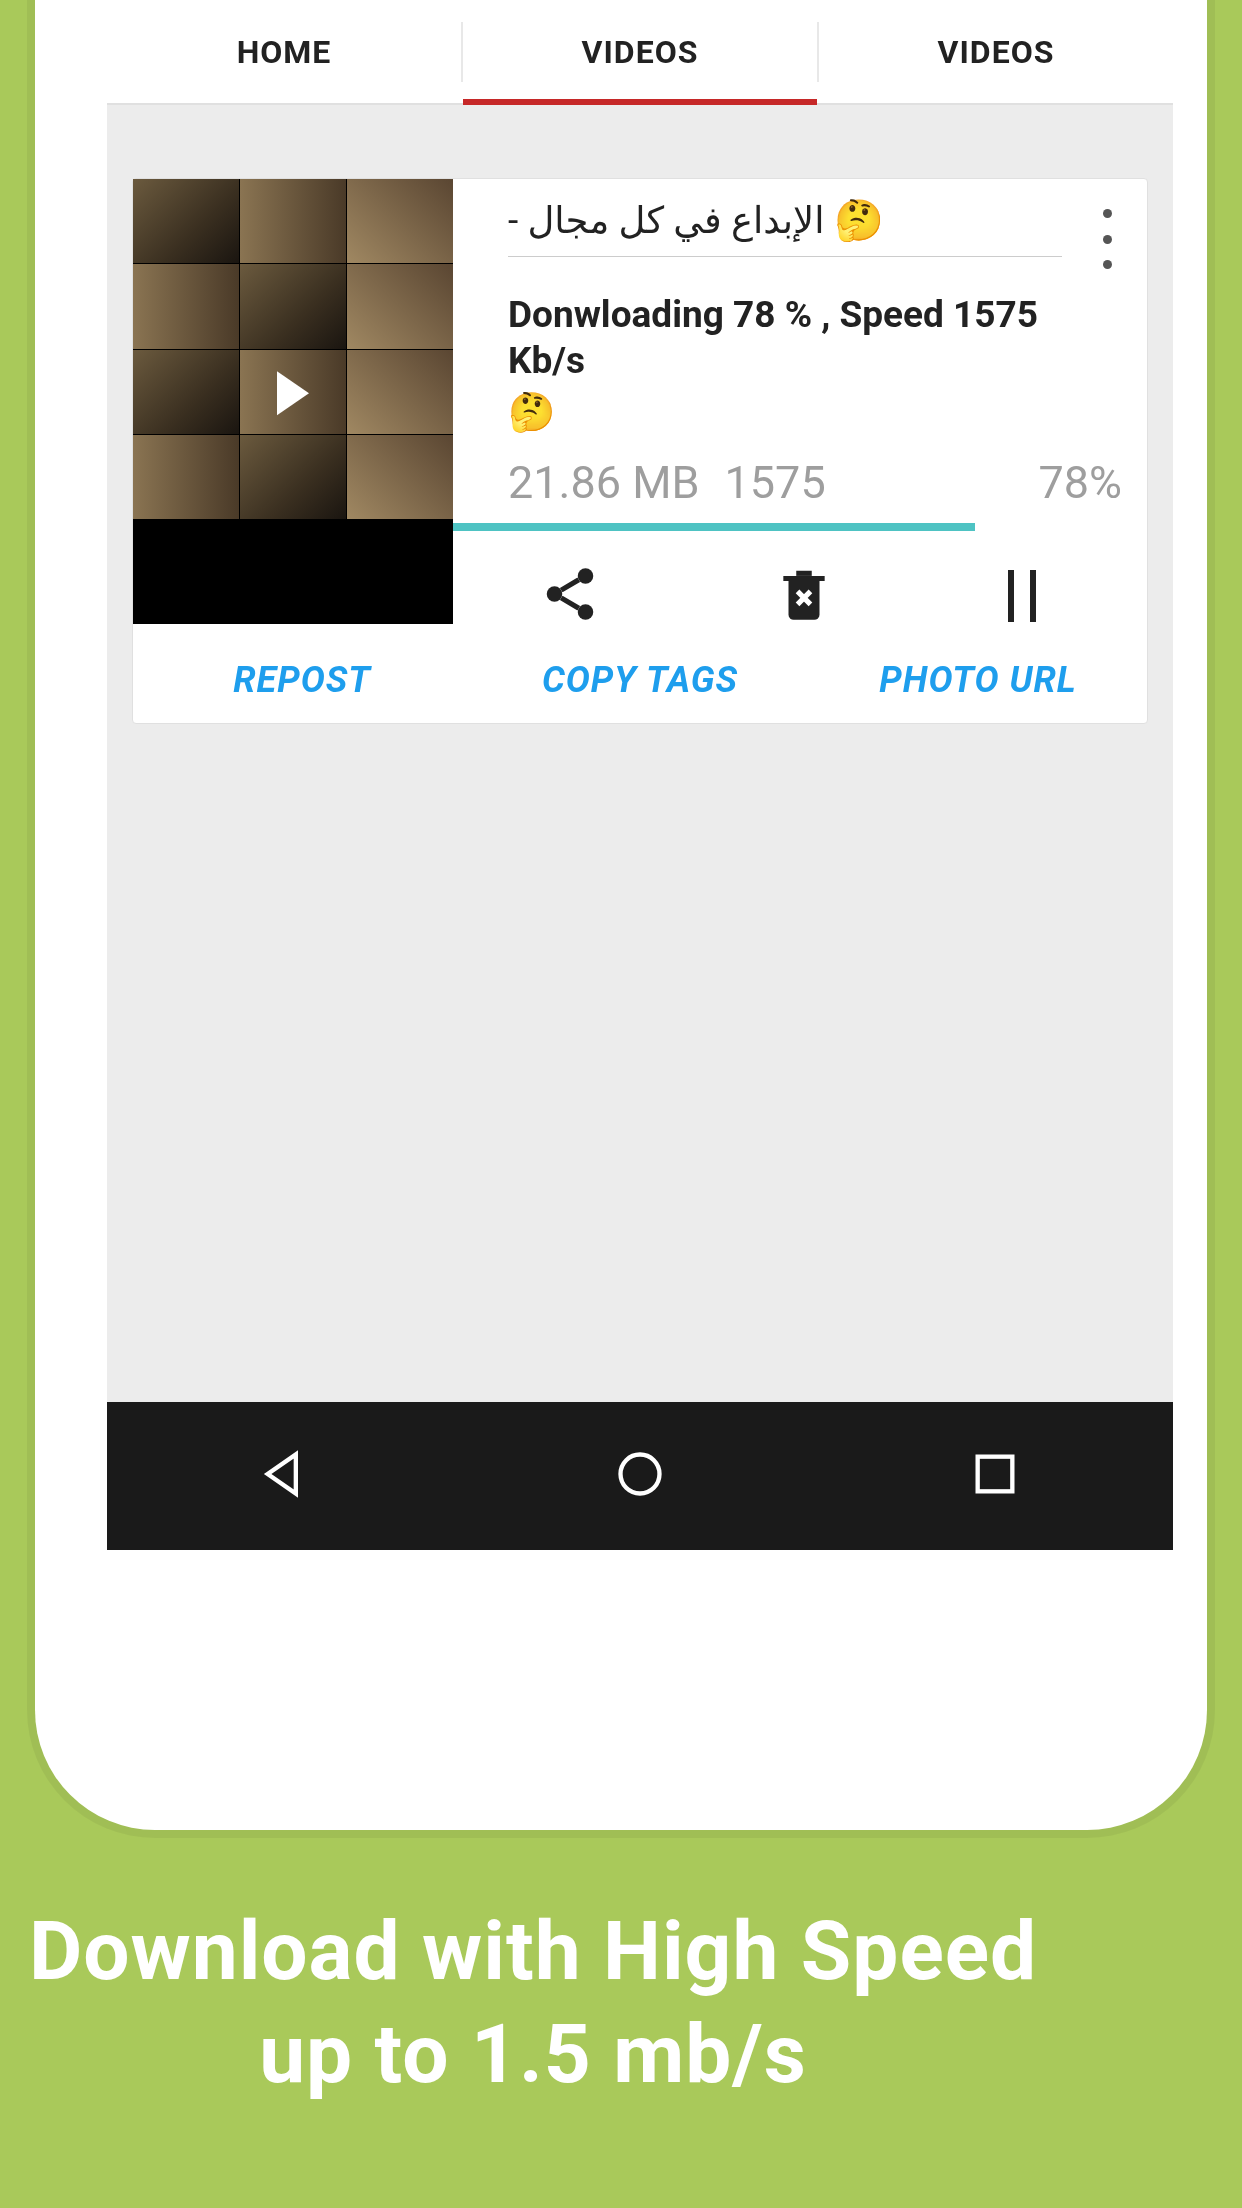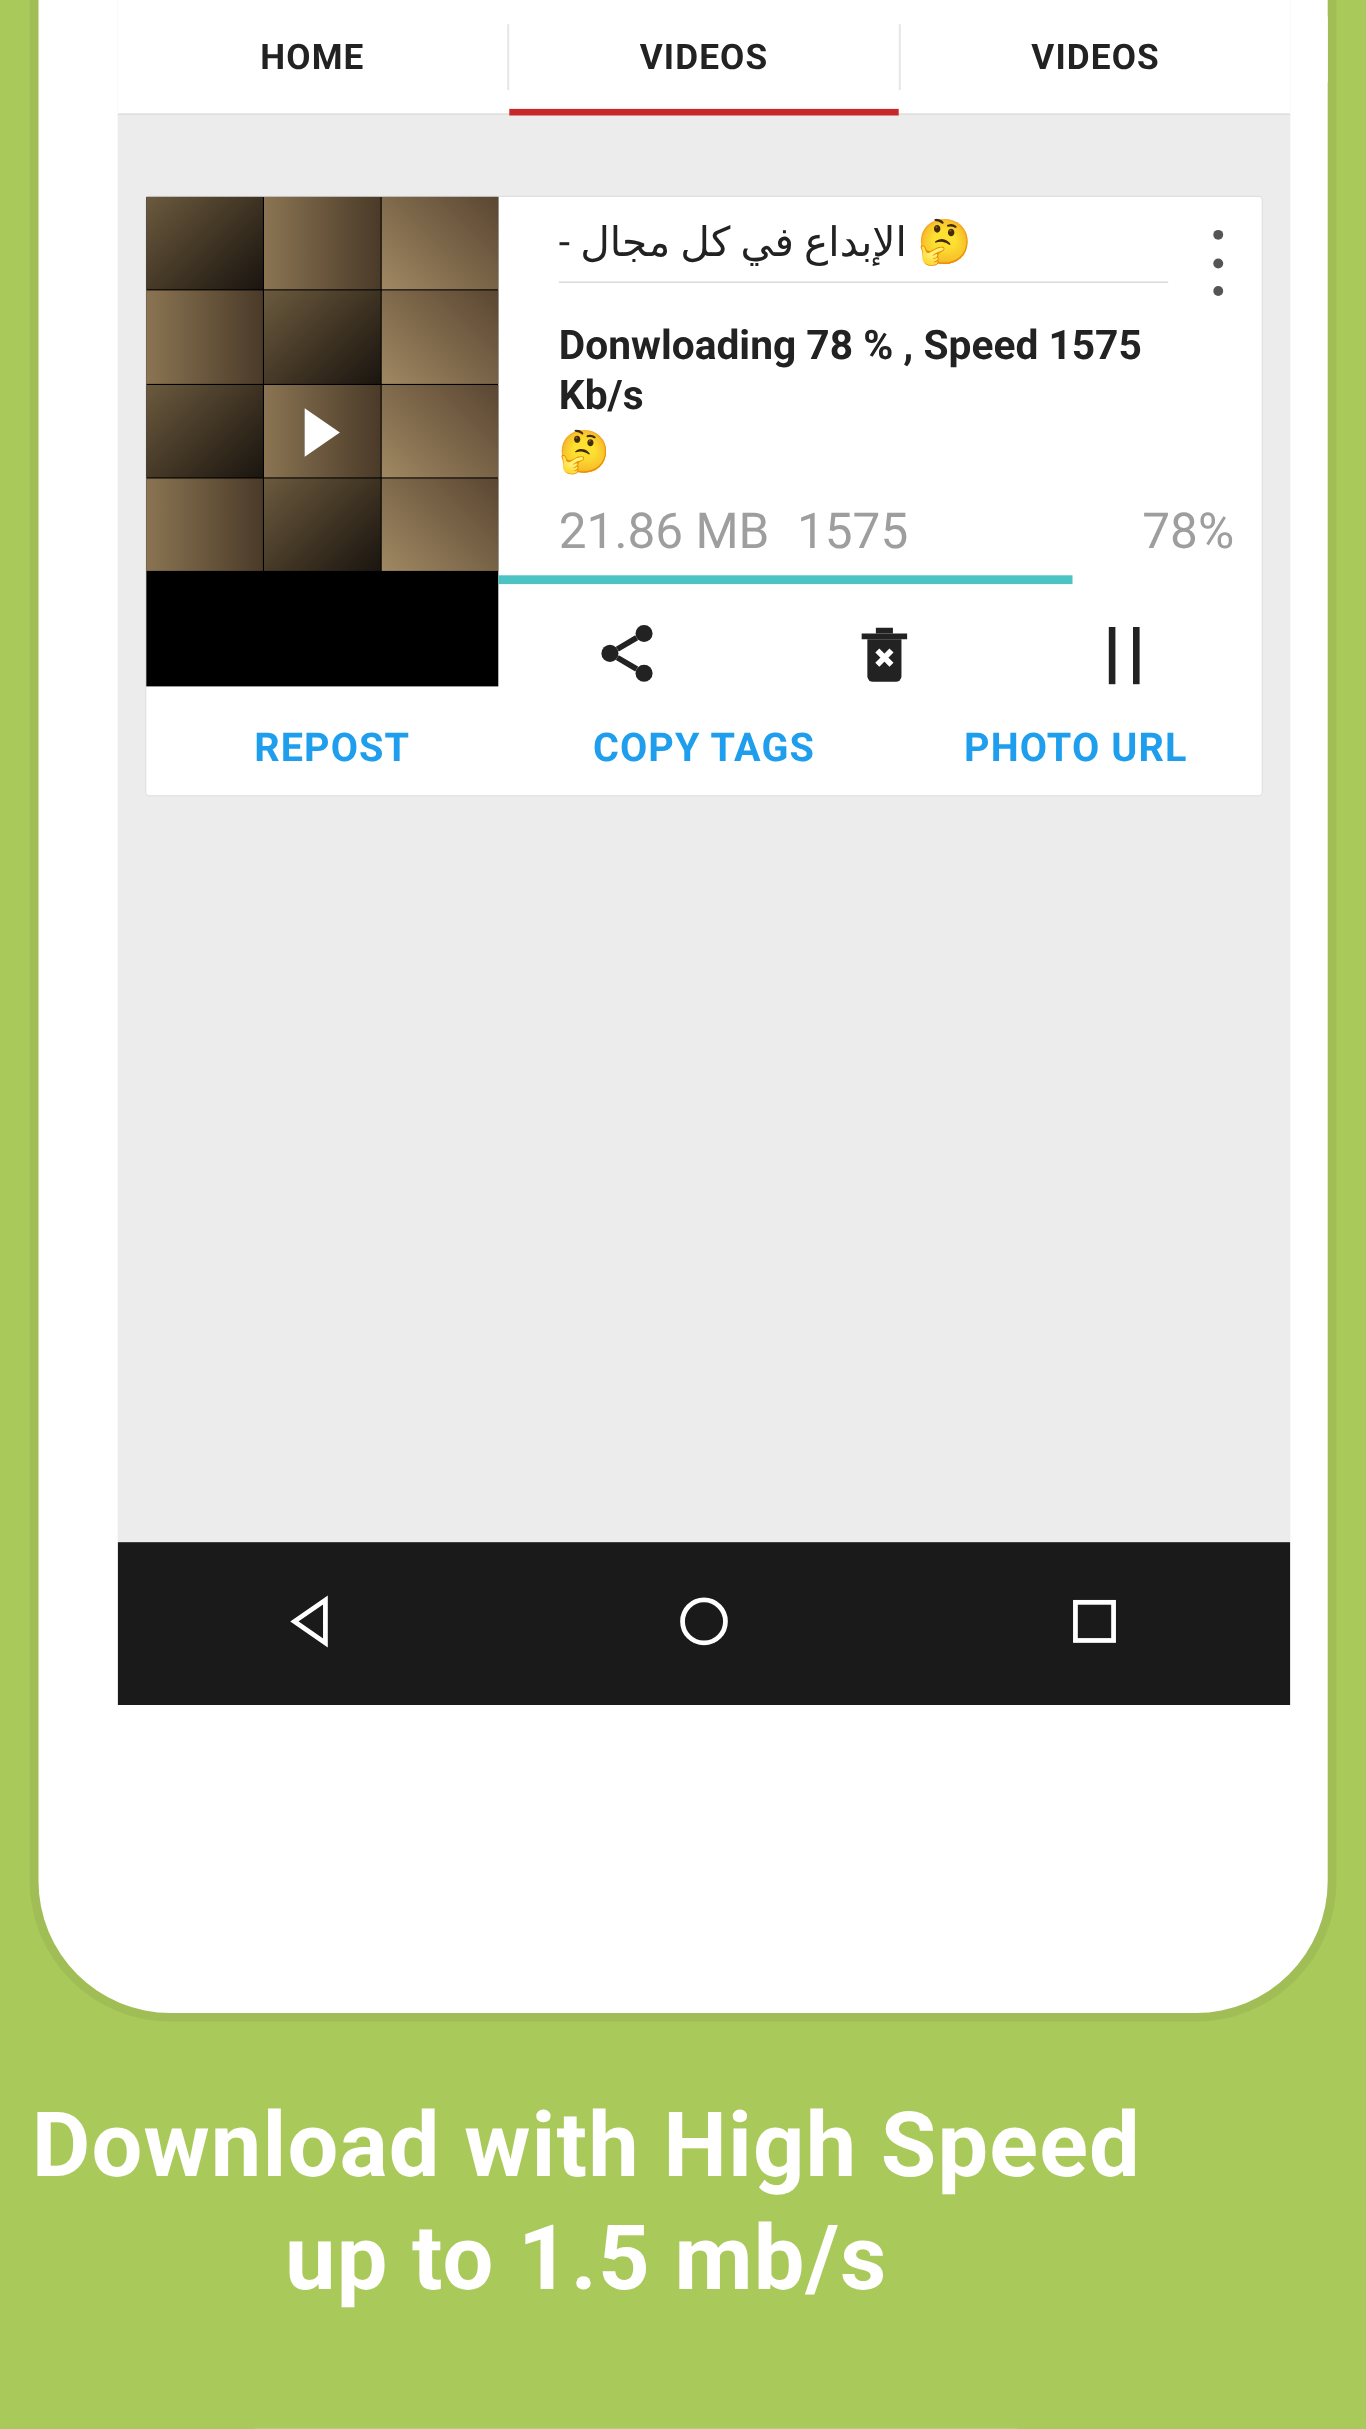--- a/index.html
+++ b/index.html
@@ -157,20 +157,21 @@
     height: 90px;
   }
   .icon { width: 62px; height: 62px; color:#222; }
   .pause-lines { display:flex; gap:16px; justify-content:center; align-items:center; height:62px;}
   .pause-lines span { width: 6px; height: 52px; background: #222; }
   
   .actions {
     display: flex;
     border-top: none;
     padding: 18px 0 22px 0;
+    font-style: italic;
   }
   .action {
     flex: 1;
     text-align: center;
     font-size: 36px;
     font-weight: 700;
     letter-spacing: 1px;
     color: #1e9eed;
   }
   

